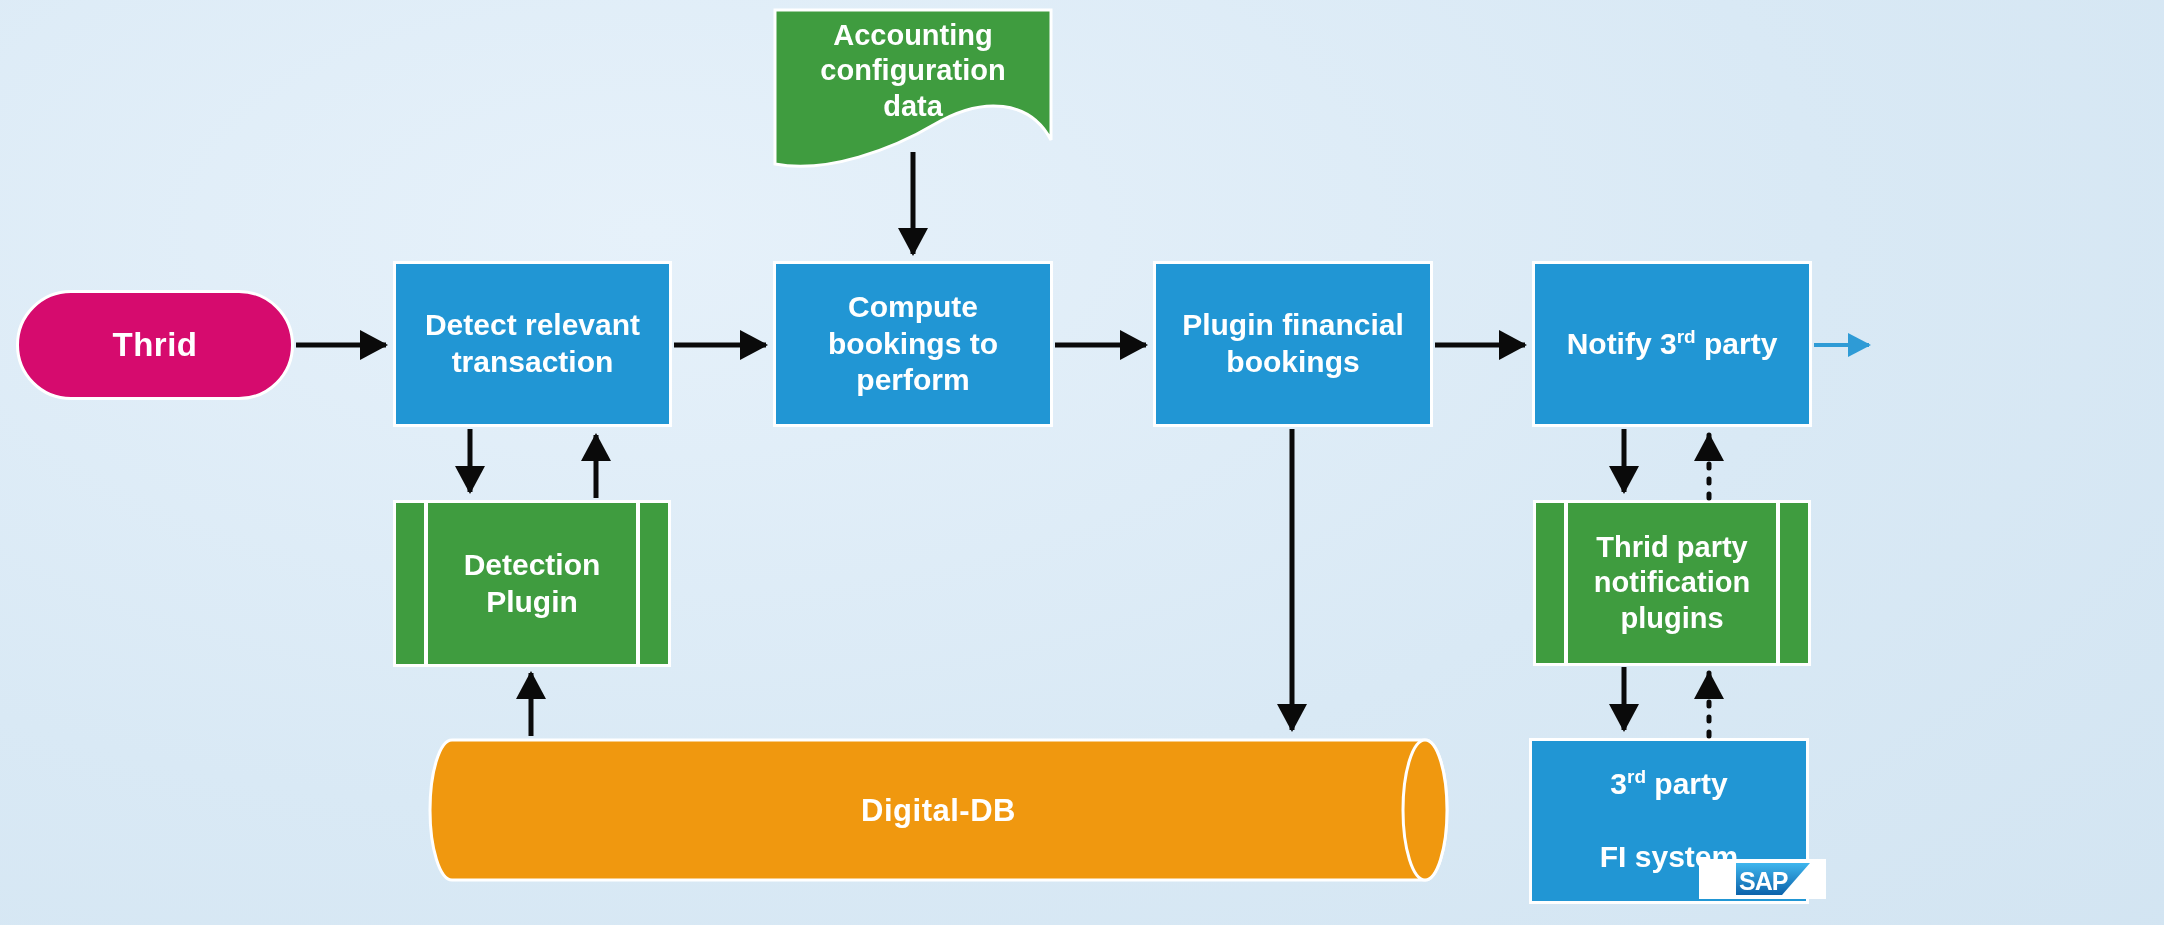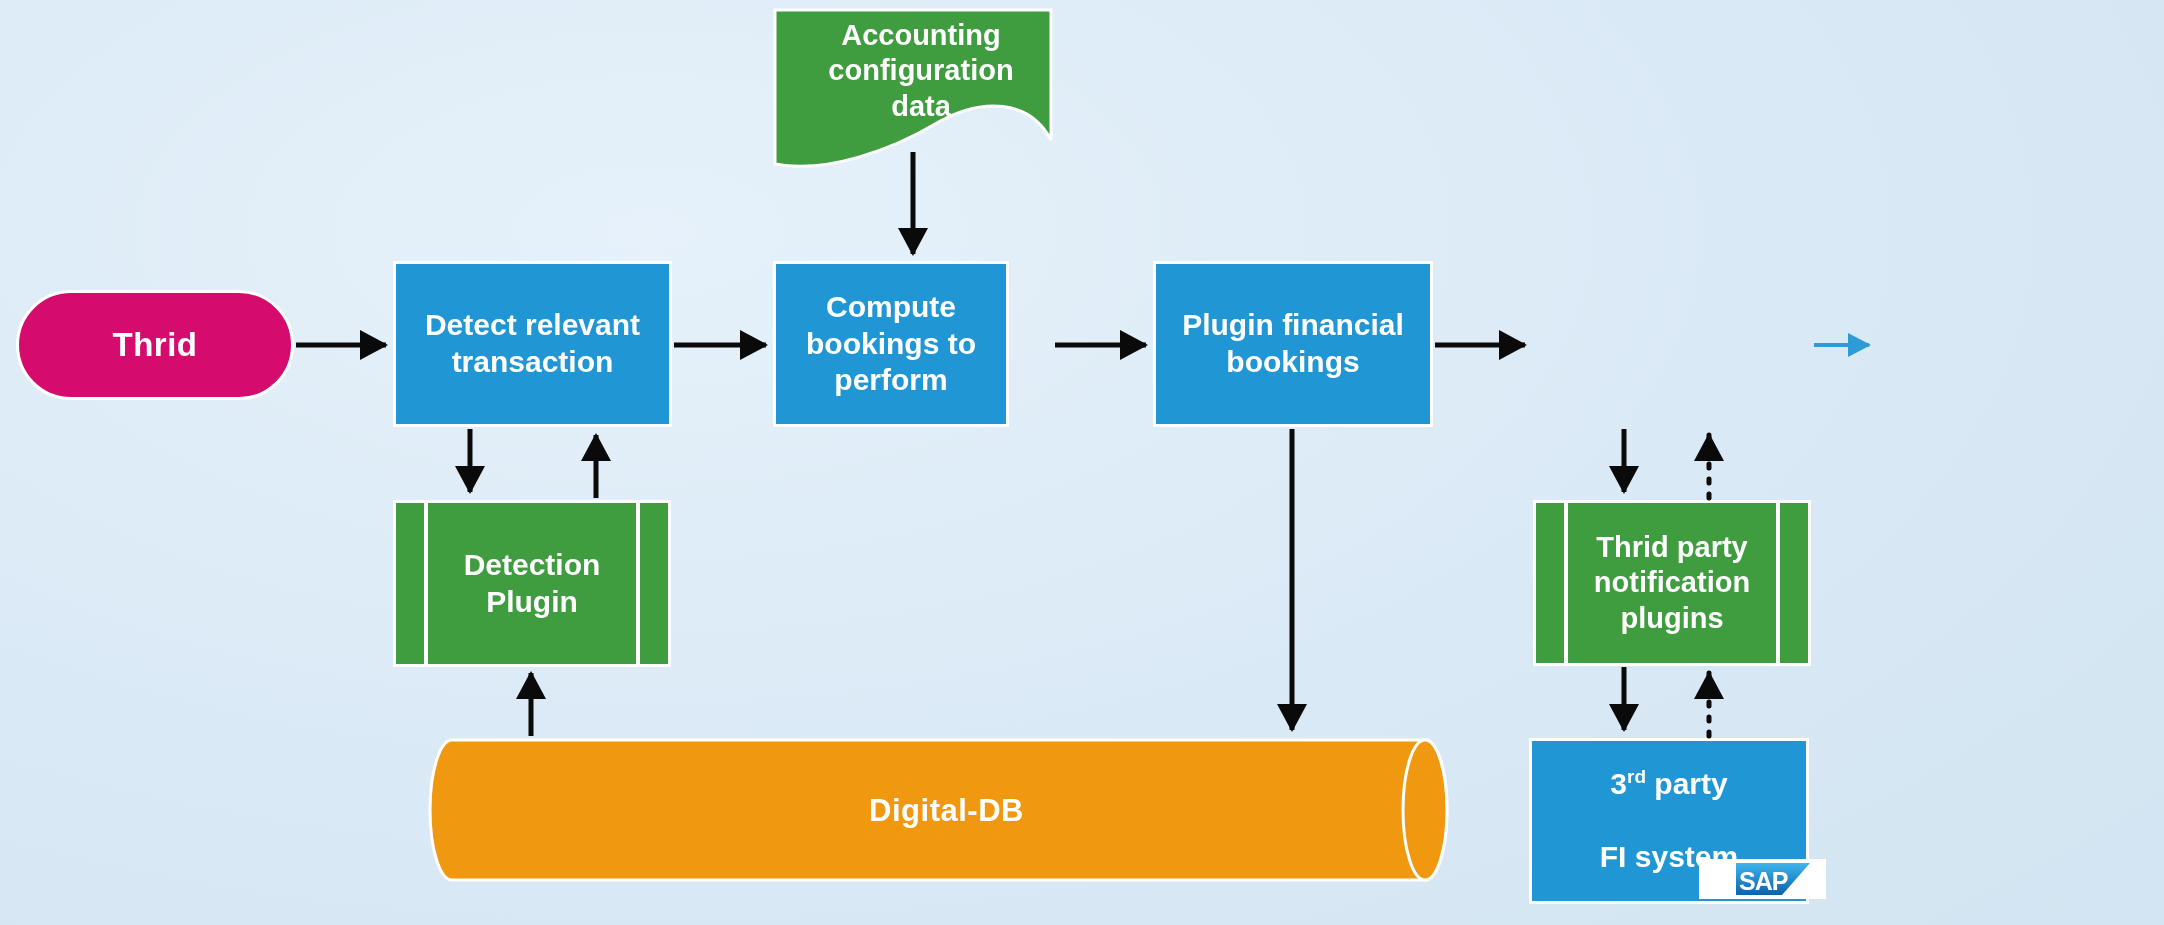--- a/index.html
+++ b/index.html
@@ -15,21 +15,21 @@
   .green{background:var(--green);}
   .label{color:#fff;font-weight:bold;font-size:30px;line-height:1.22;text-align:center;white-space:pre-line;}
   .label.big{font-size:33px;letter-spacing:.5px;}
   .label.thin{font-weight:700;font-size:31px;letter-spacing:.5px;}
   sup.rd{font-size:19px;font-weight:bold;color:#fff;vertical-align:super;line-height:0;}
   .inset-line{position:absolute;top:0;bottom:0;width:4px;background:#fff;}
   .inset-line.l{left:28px;}
   .inset-line.r{right:28px;}
   .shapewrap{position:absolute;}
   .shapewrap svg{display:block;}
-  .overlaylabel{position:absolute;display:flex;align-items:center;justify-content:center;margin-left:8px;}
+  .overlaylabel{position:absolute;display:flex;align-items:center;justify-content:center;}
   #arrows{position:absolute;left:0;top:0;pointer-events:none;}
   #arrows line{stroke:var(--arrow_black);stroke-width:5;}
   #arrows line.dashed{stroke-dasharray:4 11;stroke-linecap:round;}
   #arrows line.bluearrow{stroke:var(--arrow_blue);stroke-width:4;}
   .sap-logo{position:absolute;right:-20px;bottom:2px;width:94px;height:40px;background:#fff;padding-left:33px;}
 </style>
 </head>
 <body>
 
 <div class="canvas">
@@ -47,31 +47,34 @@
     <svg width="280" height="172" viewBox="0 0 280 172">
       <path d="M2,2 H278 V132 C257,92 210,88 162,116 C120,141 54,166 2,156 Z" fill="var(--green)" stroke="#fff" stroke-width="3"></path>
     </svg>
     <div class="overlaylabel" style="left:0;top:4px;width:100%;height:118px">
       <span class="label" style="font-size:29px">Accounting
 configuration
 data</span>
     </div>
   </div>
 
-  <div class="node rect blue" style="left:773px;top:261px;width:236px;height:166px">
+  <div class="node rect blue" style="left:773px;top:261px;width:280px;height:166px">
     <span class="label">Compute
 bookings to
 perform</span>
   </div>
 
   <div class="node rect blue" style="left:1153px;top:261px;width:280px;height:166px">
     <span class="label">Plugin financial
 bookings</span>
   </div>
 
+  <div class="node rect blue" style="left:1532px;top:261px;width:280px;height:166px">
+    <span class="label"><span>Notify 3</span><sup class="rd">rd</sup><span> party</span></span>
+  </div>
 
 
   <div class="node rect green" style="left:1533px;top:500px;width:278px;height:166px">
     <div class="inset-line l"></div>
     <div class="inset-line r"></div>
     <span class="label" style="font-size:29px">Thrid party
 notification
 plugins</span>
   </div>
 

